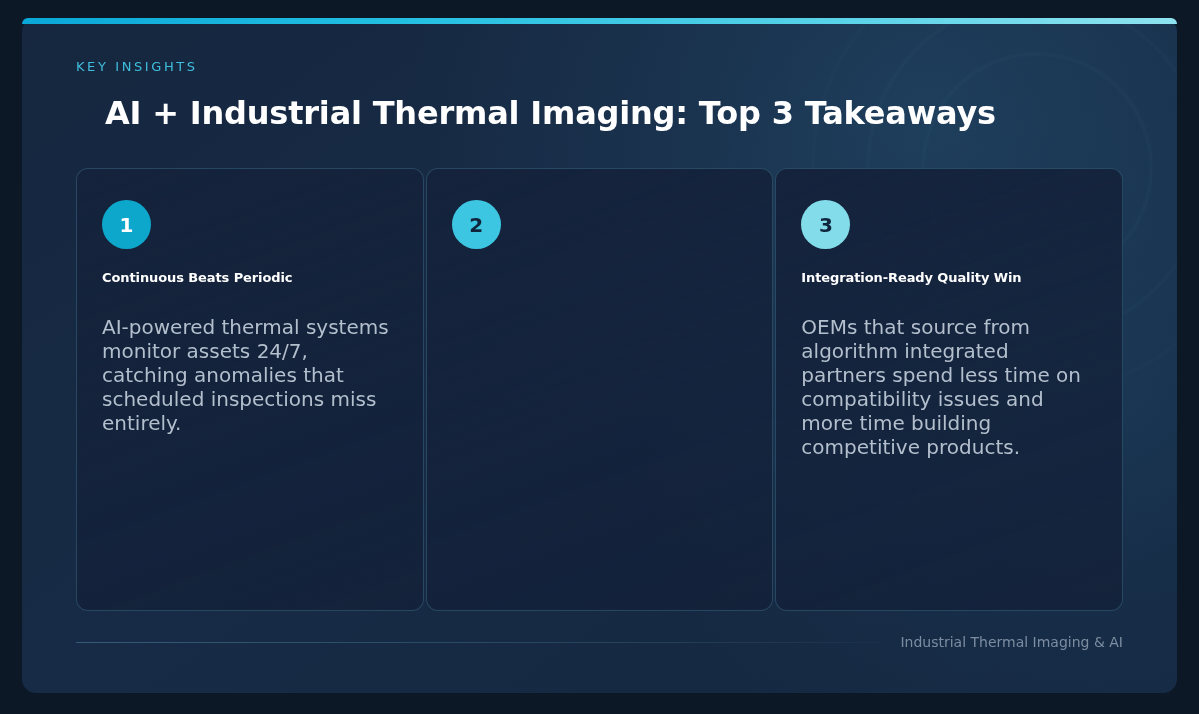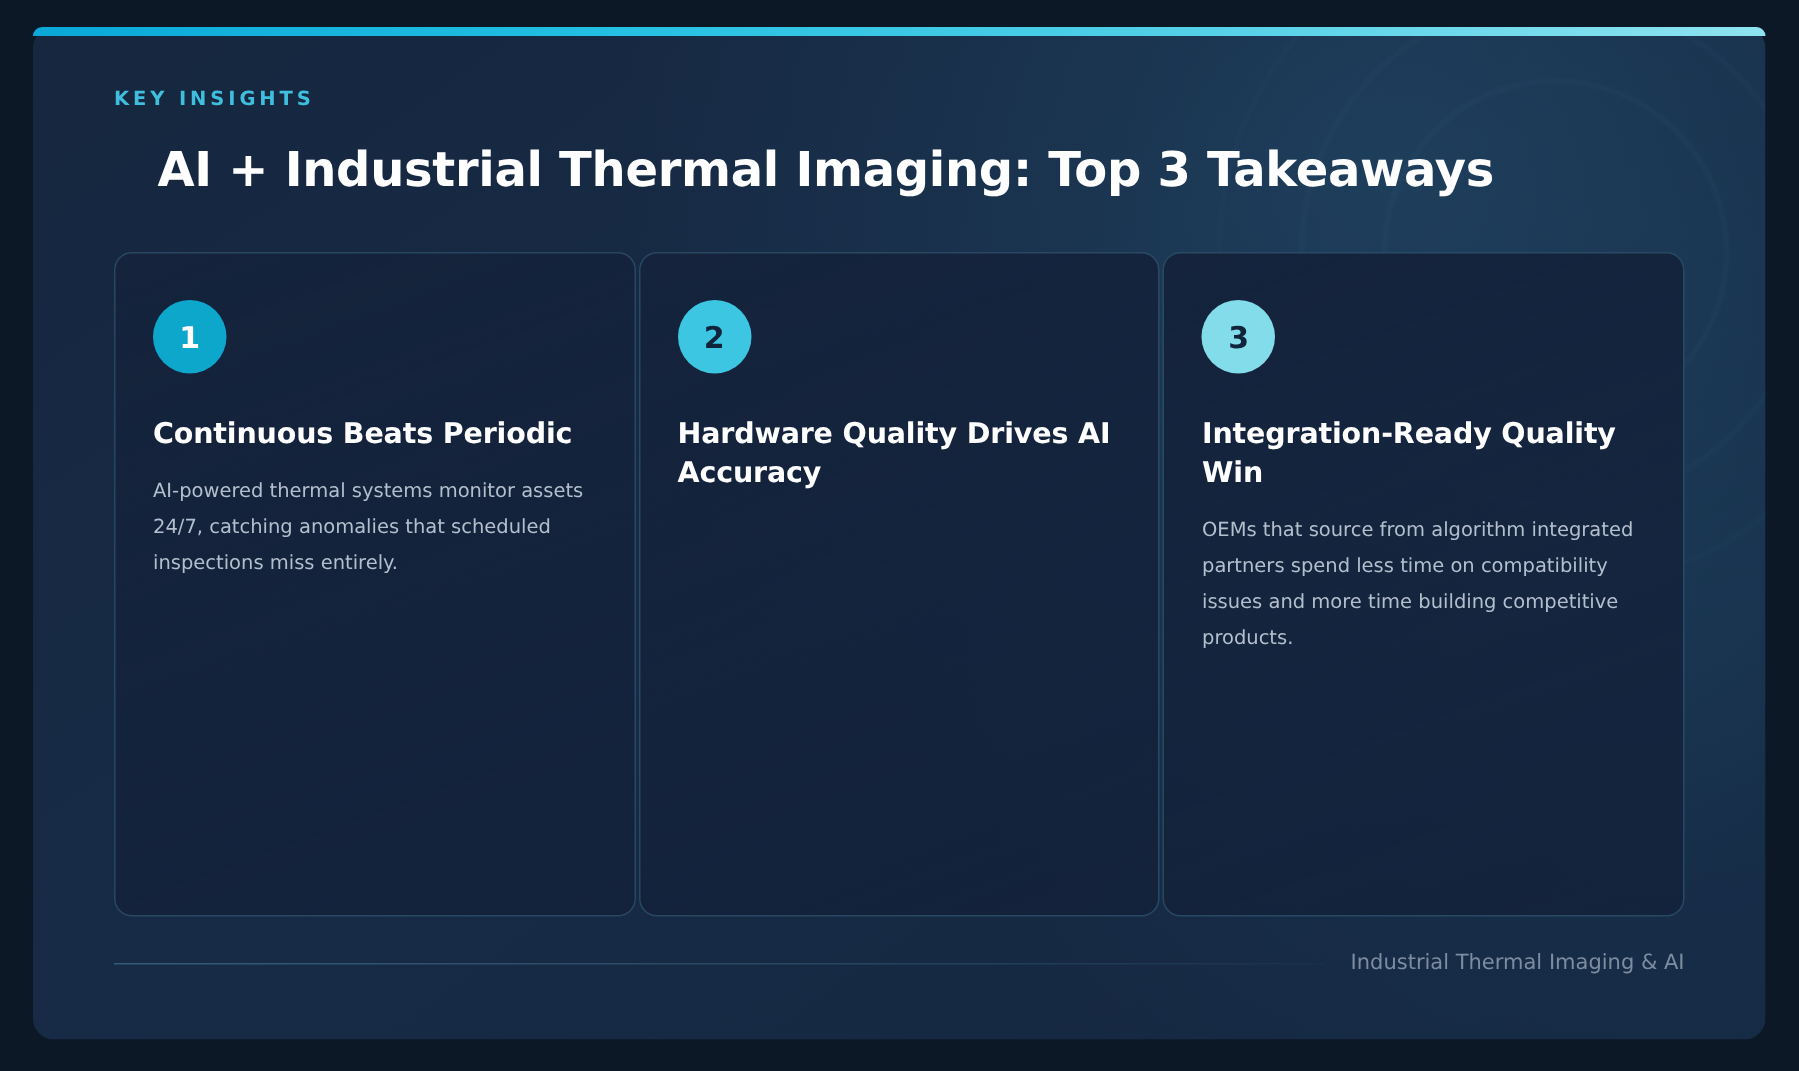--- a/index.html
+++ b/index.html
@@ -62,21 +62,21 @@
   
   #header {
     position: absolute;
     left: 76px;
     top: 58px;
     right: 60px;
   }
 
   #eyebrow {
     font-size: 13px;
-    font-weight: bold;
+    font-weight: normal;
     letter-spacing: 2.6px;
     color: #3fbedd;
     line-height: 18px;
   }
 
   #page-title {
     margin-top: 17px;
     font-size: 32px;
     font-weight: bold;
     color: #ffffff;
@@ -112,31 +112,31 @@
     border-radius: 50%;
     display: flex;
     align-items: center;
     justify-content: center;
     font-size: 20px;
     font-weight: bold;
     line-height: 1;
   }
 
   .card-title {
-    margin-top: 27px;
-    font-size: 19px;
+    margin-top: 16px;
+    font-size: 13px;
     font-weight: bold;
     color: #ffffff;
     line-height: 26px;
     letter-spacing: -0.1px;
   }
 
   .card-body {
-    margin-top: 14px;
-    font-size: 13px;
+    margin-top: 24px;
+    font-size: 20px;
     color: #b3bfcd;
     line-height: 24px;
   }
 
   
   #footer {
     position: absolute;
     left: 76px;
     right: 76px;
     top: 628px;
@@ -177,21 +177,20 @@
 <div id="cards">
 
   <div class="card">
     <div class="card-badge" style="background: rgb(14, 167, 204); color: rgb(255, 255, 255);">1</div>
     <div class="card-title">Continuous Beats Periodic</div>
     <div class="card-body">AI-powered thermal systems monitor assets 24/7, catching anomalies that scheduled inspections miss entirely.</div>
   </div>
 
   <div class="card">
     <div class="card-badge" style="background: rgb(60, 198, 226); color: rgb(16, 36, 60);">2</div>
-    <div class="card-title">Hardware Quality Drives AI Accuracy</div>
   </div>
 
   <div class="card">
     <div class="card-badge" style="background: rgb(130, 220, 234); color: rgb(16, 36, 60);">3</div>
     <div class="card-title">Integration-Ready Quality Win</div>
     <div class="card-body">OEMs that source from algorithm integrated partners spend less time on compatibility issues and more time building competitive products.</div>
   </div>
 
 </div>
 

